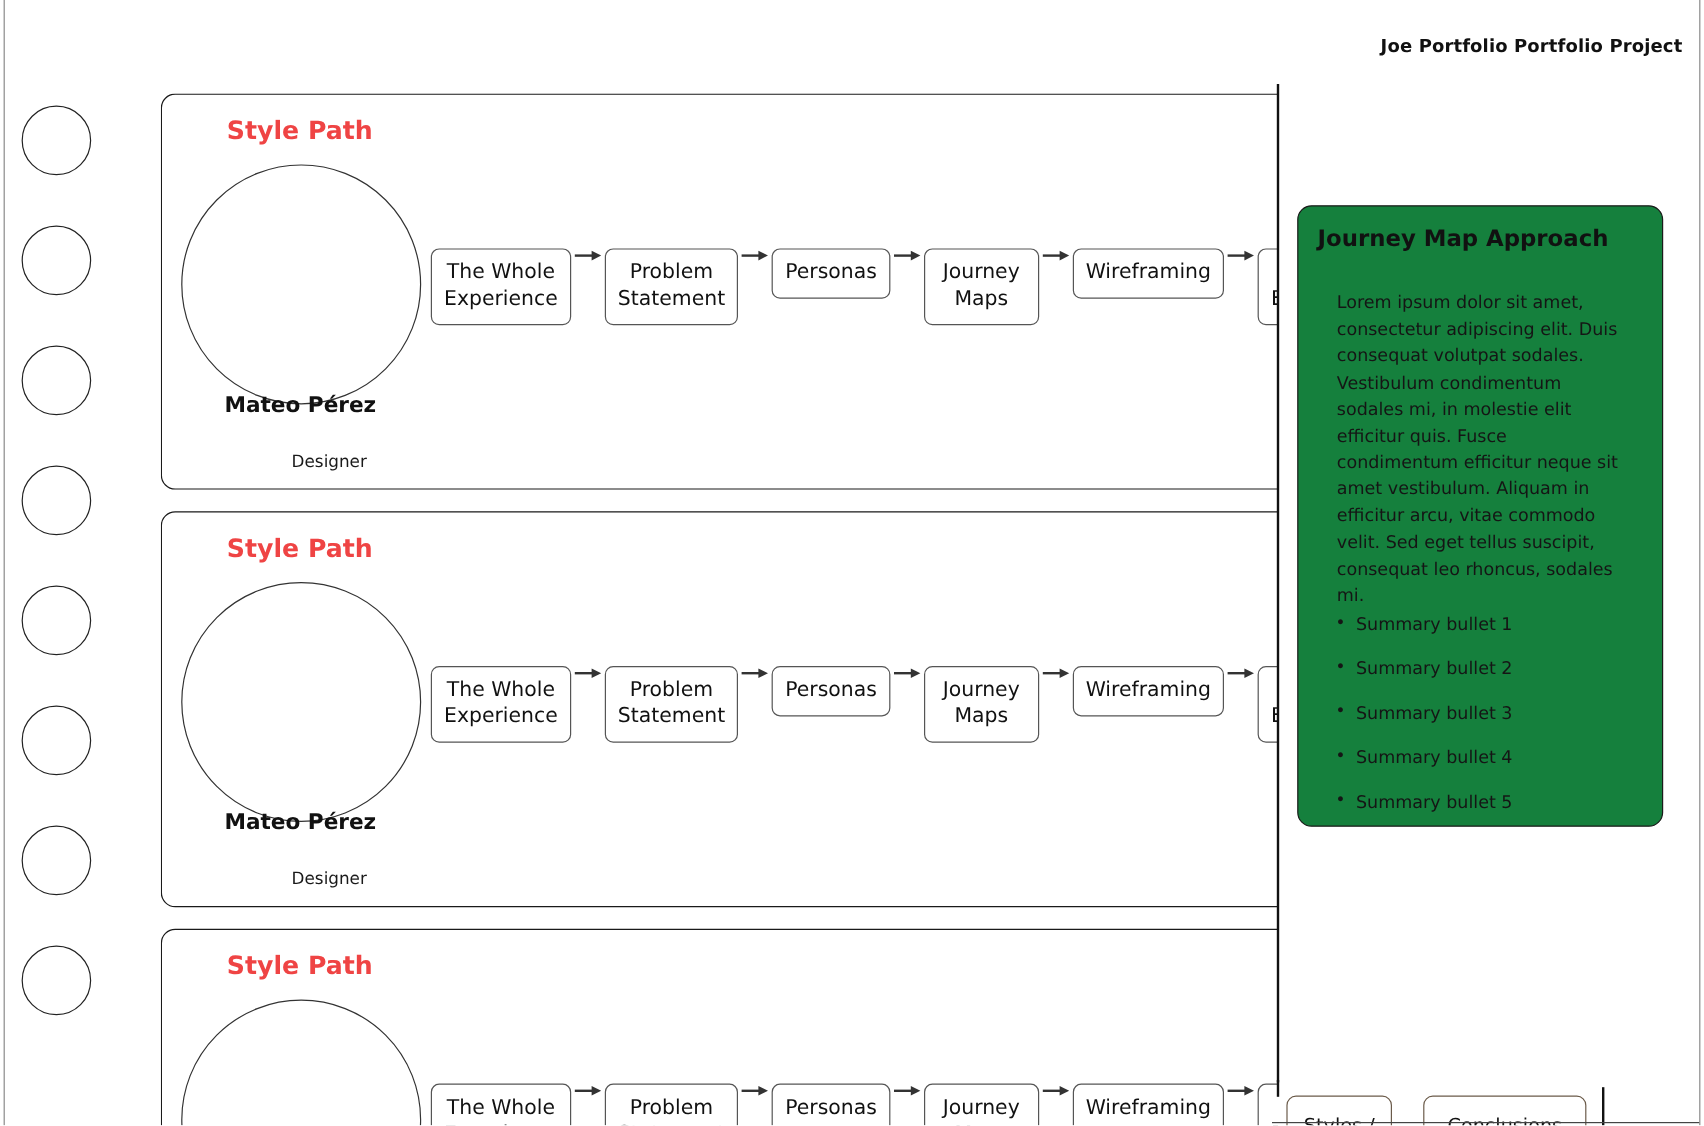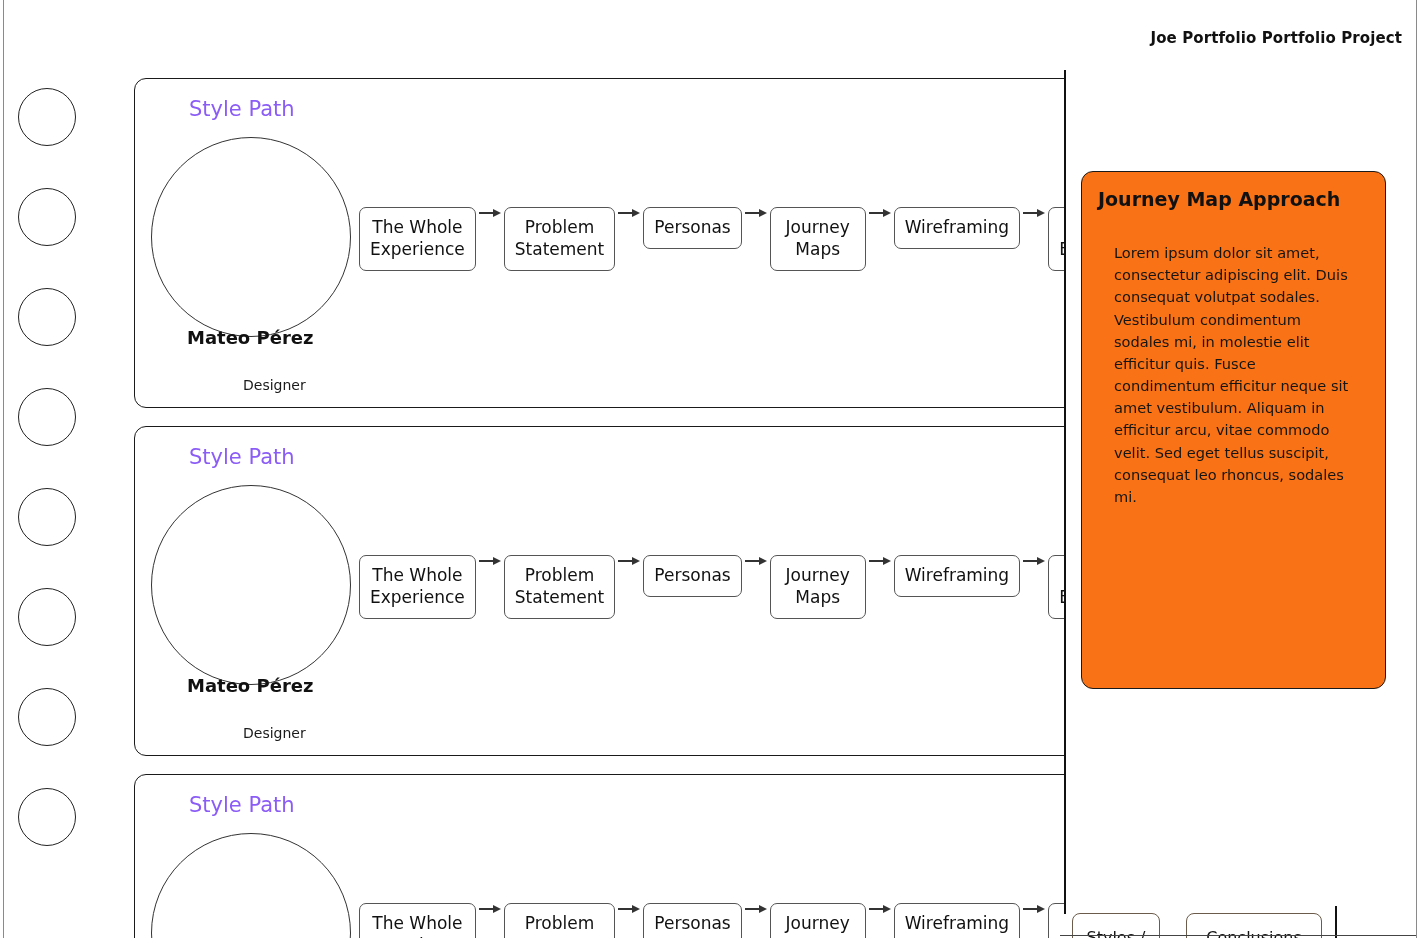--- a/index.html
+++ b/index.html
@@ -85,22 +85,22 @@
     height: 330px;
     margin-bottom: 18px;
     box-sizing: border-box;
   }
 
   .card-title {
     position: absolute;
     left: 54px;
     top: 18px;
     font-size: 21px;
-    font-weight: normal;
-    color: #8b5cf6;
+    font-weight: bold;
+    color: #ef4444;
   }
 
   .avatar {
     position: absolute;
     left: 16px;
     top: 58px;
     width: 200px;
     height: 200px;
     border: 1.5px solid #333333;
     border-radius: 50%;
@@ -165,21 +165,21 @@
     border-left: 8px solid #333333;
     border-top: 4.4px solid transparent;
     border-bottom: 4.4px solid transparent;
   }
 
   
   .side-panel {
     position: absolute;
     border: 1.6px solid #1a1a1a;
     border-radius: 12px;
-    background: #f97316;
+    background: #15803d;
     box-sizing: border-box;
   }
   #journey-panel {
     left: 1081px;
     top: 171px;
     width: 305px;
     height: 518px;
   }
   .panel-heading {
     position: absolute;
@@ -388,20 +388,27 @@
         </div>
       </div>
   </div>
 
   <div class="clip-rule"></div>
   <div class="tick-top"></div>
 
   <div class="side-panel" id="journey-panel">
     <div class="panel-heading">Journey Map Approach</div>
     <div class="panel-body">Lorem ipsum dolor sit amet, consectetur adipiscing elit. Duis consequat volutpat sodales. Vestibulum condimentum sodales mi, in molestie elit efficitur quis. Fusce condimentum efficitur neque sit amet vestibulum. Aliquam in efficitur arcu, vitae commodo velit. Sed eget tellus suscipit, consequat leo rhoncus, sodales mi.</div>
+    <ul class="panel-bullets" id="journey-bullets">
+        <li>Summary bullet 1</li>
+        <li>Summary bullet 2</li>
+        <li>Summary bullet 3</li>
+        <li>Summary bullet 4</li>
+        <li>Summary bullet 5</li>
+      </ul>
   </div>
 
 
   <div class="bottom-box" id="bottom-box-styles">Styles /</div>
   <div class="bottom-box" id="bottom-box-conclusions">Conclusions</div>
   <div class="bottom-divider"></div>
   <div class="bottom-rule"></div>
 
 </div>
 

